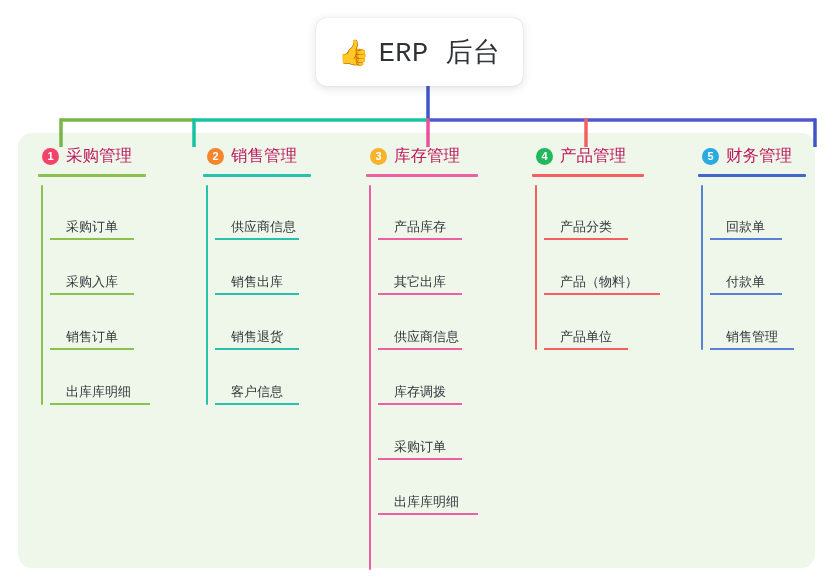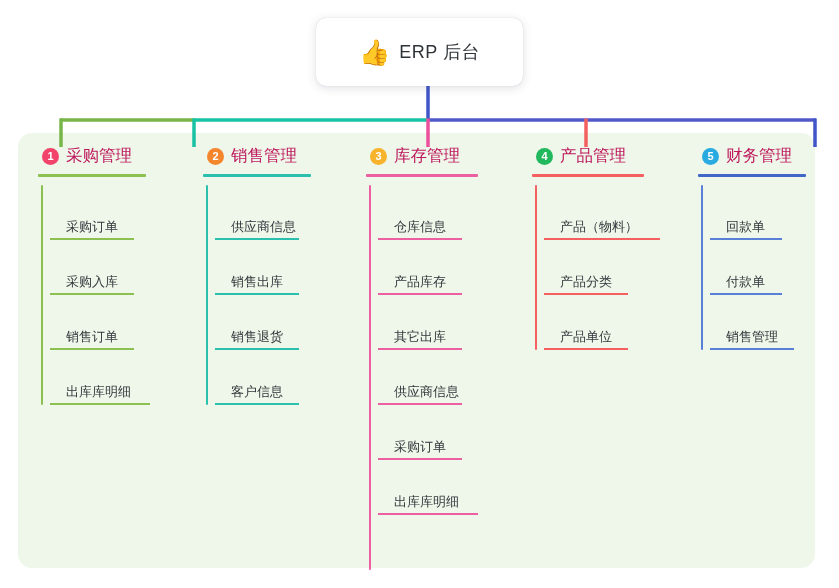--- a/index.html
+++ b/index.html
@@ -37,24 +37,25 @@
     justify-content: center;
     gap: 9px;
     z-index: 5;
   }
   .title-emoji {
     font-size: 25px;
     line-height: 1;
     display: inline-block;
   }
   .title-text {
-    font-size: 18px;
+    font-size: 27px;
     color: #2f3338;
     letter-spacing: 0.5px;
     white-space: nowrap;
+    font-family: Liberation Mono, monospace;
   }
 
   
   .panel {
     position: absolute;
     left: 18px;
     top: 133px;
     width: 797px;
     height: 435px;
     background: #eef7e9;
@@ -224,33 +225,33 @@
       </div>
       <div class="column" style="left: 366px; width: 160px;">
         <div class="col-head">
           <span class="badge" style="background: rgb(247, 179, 43);">3</span>
           <span class="col-title">库存管理</span>
         </div>
         <div class="head-rule" style="background: rgb(236, 95, 160); width: 112px;"></div>
         <div class="items">
           <div class="spine" style="background: rgb(236, 95, 160); height: 385px;"></div>
           <div class="item">
-            <span class="item-label">仓库信息</span>
-            <div class="item-rule" style="background: rgb(236, 95, 160); width: 84px;"></div>
-          </div>
-          <div class="item">
             <span class="item-label">产品库存</span>
             <div class="item-rule" style="background: rgb(236, 95, 160); width: 84px;"></div>
           </div>
           <div class="item">
             <span class="item-label">其它出库</span>
             <div class="item-rule" style="background: rgb(236, 95, 160); width: 84px;"></div>
           </div>
           <div class="item">
             <span class="item-label">供应商信息</span>
+            <div class="item-rule" style="background: rgb(236, 95, 160); width: 84px;"></div>
+          </div>
+          <div class="item">
+            <span class="item-label">库存调拨</span>
             <div class="item-rule" style="background: rgb(236, 95, 160); width: 84px;"></div>
           </div>
           <div class="item">
             <span class="item-label">采购订单</span>
             <div class="item-rule" style="background: rgb(236, 95, 160); width: 84px;"></div>
           </div>
           <div class="item">
             <span class="item-label">出库库明细</span>
             <div class="item-rule" style="background: rgb(236, 95, 160); width: 100px;"></div>
           </div>
@@ -258,28 +259,28 @@
       </div>
       <div class="column" style="left: 532px; width: 160px;">
         <div class="col-head">
           <span class="badge" style="background: rgb(34, 184, 94);">4</span>
           <span class="col-title">产品管理</span>
         </div>
         <div class="head-rule" style="background: rgb(244, 96, 95); width: 112px;"></div>
         <div class="items">
           <div class="spine" style="background: rgb(244, 96, 95); height: 165px;"></div>
           <div class="item">
+            <span class="item-label">产品分类</span>
+            <div class="item-rule" style="background: rgb(244, 96, 95); width: 84px;"></div>
+          </div>
+          <div class="item">
             <span class="item-label">产品（物料）</span>
             <div class="item-rule" style="background: rgb(244, 96, 95); width: 116px;"></div>
           </div>
           <div class="item">
-            <span class="item-label">产品分类</span>
-            <div class="item-rule" style="background: rgb(244, 96, 95); width: 84px;"></div>
-          </div>
-          <div class="item">
             <span class="item-label">产品单位</span>
             <div class="item-rule" style="background: rgb(244, 96, 95); width: 84px;"></div>
           </div>
         </div>
       </div>
       <div class="column" style="left: 698px; width: 150px;">
         <div class="col-head">
           <span class="badge" style="background: rgb(41, 171, 226);">5</span>
           <span class="col-title">财务管理</span>
         </div>

